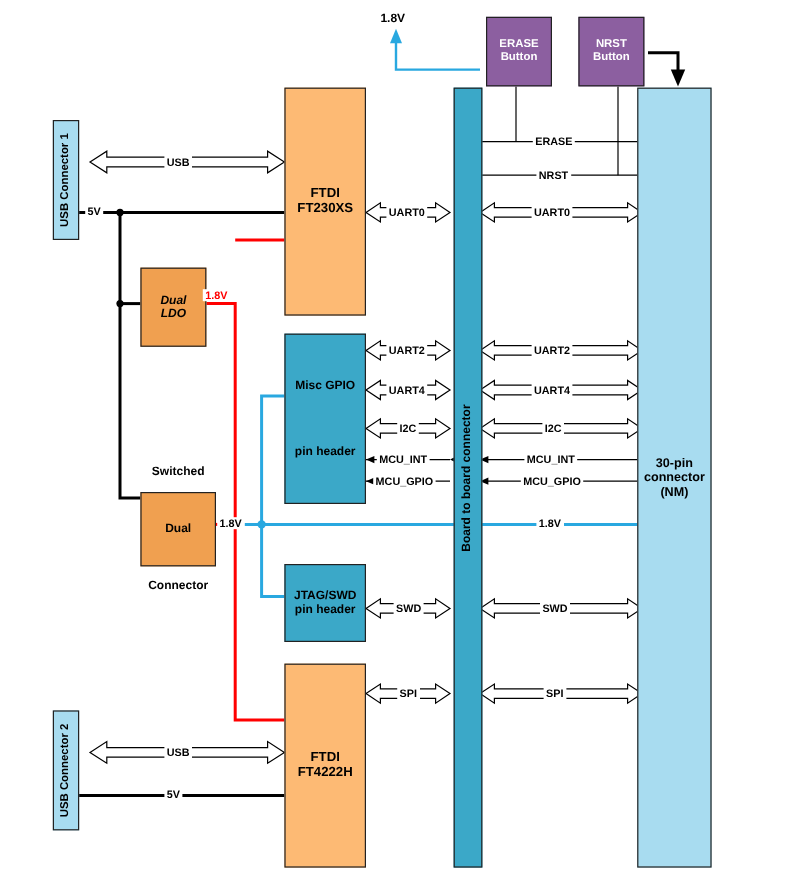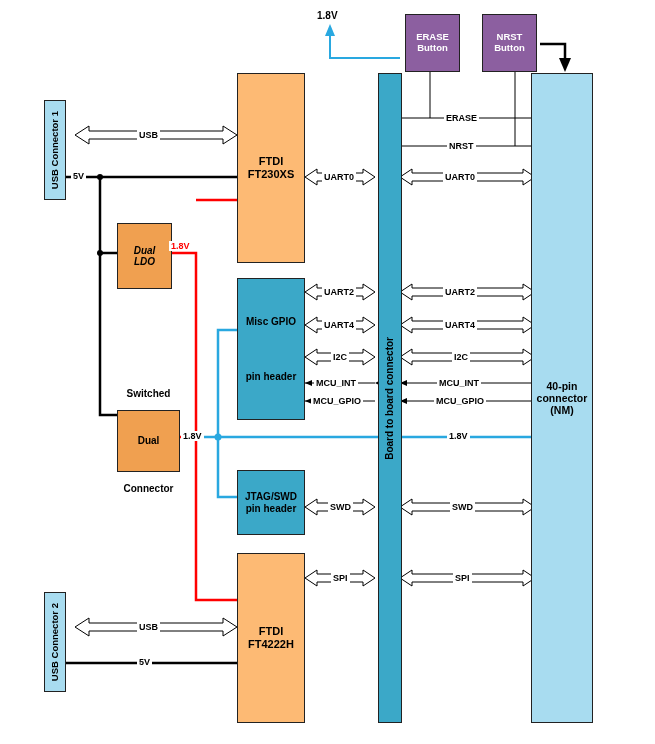--- a/index.html
+++ b/index.html
@@ -138,21 +138,21 @@
   <div class="blk cyan" style="left:237px;top:470px;width:68px;height:65px;font-size:10px;flex-direction:column;">
     <span>JTAG/SWD</span>
     <span>pin header</span>
   </div>
 
   <div class="blk cyan" style="left:378px;top:73px;width:24px;height:650px;font-size:10px;">
     <span class="vert">Board to board connector</span>
   </div>
 
   <div class="blk lightcyan" style="left:531px;top:73px;width:62px;height:650px;font-size:10.5px;flex-direction:column;">
-    <span>40-pin</span>
+    <span>30-pin</span>
     <span>connector</span>
     <span>(NM)</span>
   </div>
 
   <div class="blk purple" style="left:405px;top:14px;width:55px;height:58px;font-size:9.5px;flex-direction:column;">
     <span>ERASE</span>
     <span>Button</span>
   </div>
 
   <div class="blk purple" style="left:482px;top:14px;width:55px;height:58px;font-size:9.5px;flex-direction:column;">

